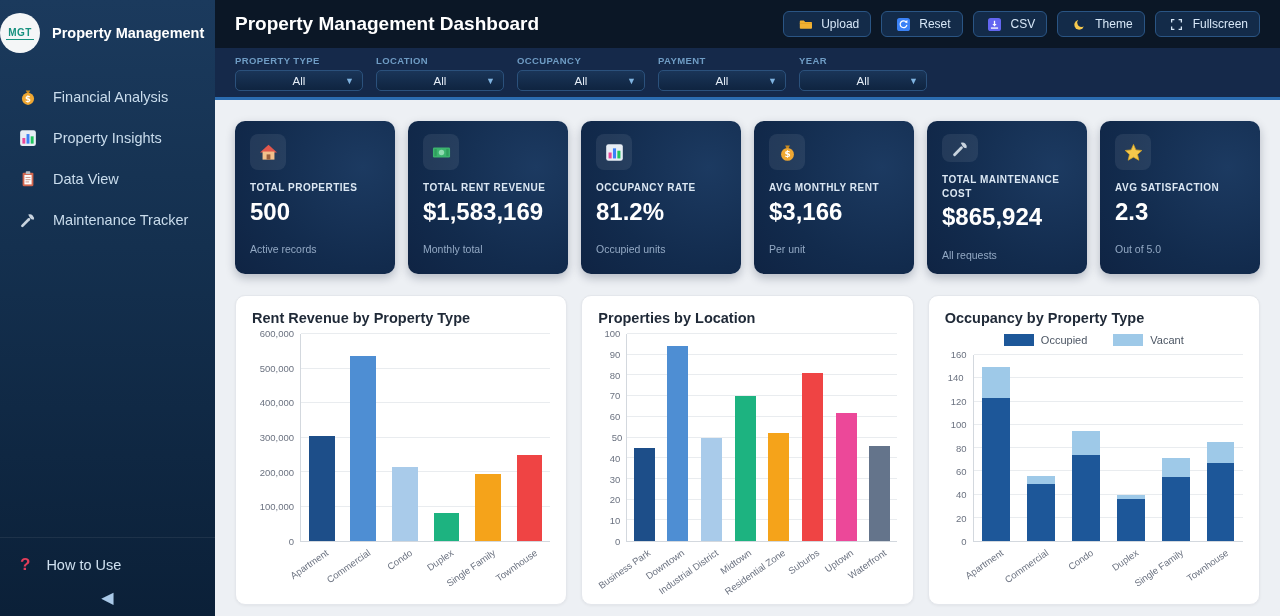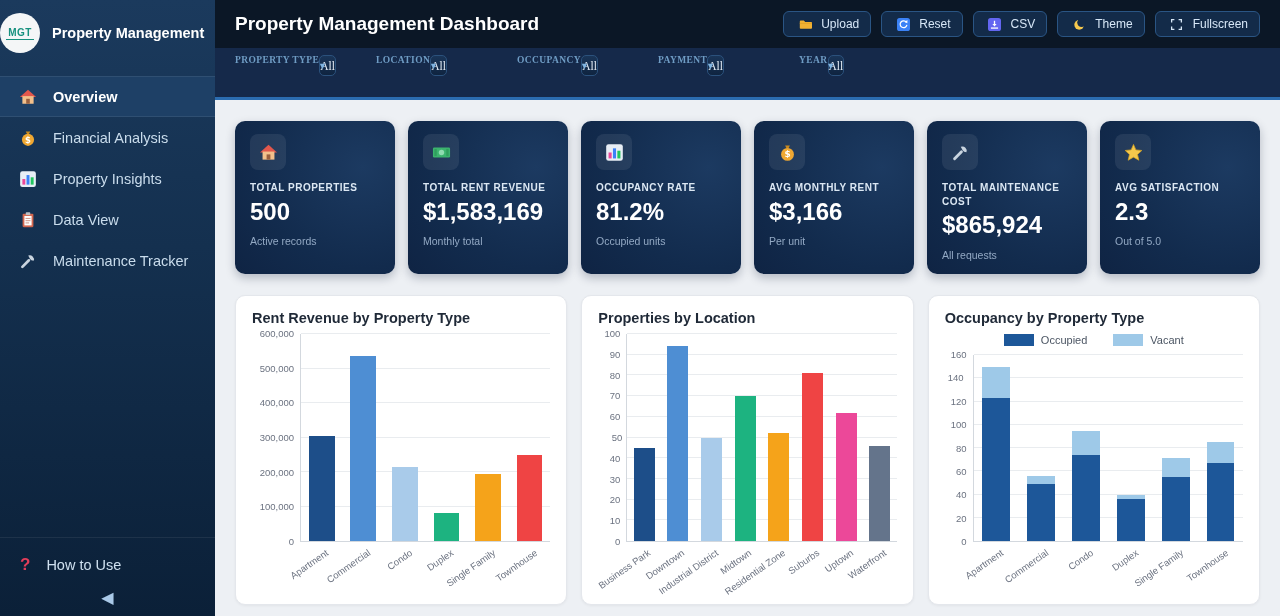--- a/index.html
+++ b/index.html
@@ -28,40 +28,40 @@
   
   .main { flex:1; display:flex; flex-direction:column; min-width:0; }
   .topbar { height:48px; background:#0b1726; display:flex; align-items:center; justify-content:space-between; padding:0 20px; }
   .page-title { color:#fff; font-size:19px; font-weight:bold; }
   .btn-group { display:flex; gap:10px; }
   .tool-btn { height:26px; display:flex; align-items:center; gap:6px; padding:0 11px; background:#132b49;
               border:1px solid #2a5584; border-radius:6px; color:#d7e7f7; font-size:12px; cursor:pointer; }
   .tool-btn svg { width:13px; height:13px; }
 
   .filterbar { height:52px; background:#15294a; border-bottom:3px solid #2b6cb0; display:flex; gap:13px; padding:7px 20px 0; }
-  .filter-group { width:128px; display:flex; flex-direction:row;font-family:Liberation Serif, serif; }
+  .filter-group { width:128px; display:flex; flex-direction:column; }
   .filter-label { font-size:9.5px; font-weight:bold; color:#6f9cc4; letter-spacing:.4px; margin-bottom:4px; }
   .filter-select { height:21px; background:linear-gradient(180deg,#1a3558,#0f2440); border:1px solid #2b517c; border-radius:5px;
                    display:flex; align-items:center; position:relative; cursor:pointer; }
   .filter-value { flex:1; text-align:center; color:#e6eef7; font-size:11.5px; }
   .filter-caret { position:absolute; right:8px; color:#7fb3e0; font-size:9px; }
 
   .content { flex:1; padding:0 20px; overflow:hidden; }
 
   
   .kpi-row { margin-top:21px; display:flex; gap:13px; height:153px; }
   .kpi-card { flex:1; border-radius:10px; padding:13px 15px; display:flex; flex-direction:column;
               background:radial-gradient(120% 120% at 80% 30%, #1c3a61 0%, #122b4d 55%, #0e2140 100%);
               box-shadow:0 4px 10px rgba(10,25,50,.25); color:#fff; }
   .kpi-icon-box { width:36px; height:36px; border-radius:8px; background:rgba(255,255,255,.08);
                   display:flex; align-items:center; justify-content:center; }
   .kpi-icon-box svg { width:19px; height:19px; }
   .kpi-label { margin-top:11px; font-size:10px; font-weight:bold; letter-spacing:.5px; color:#dbe7f3; line-height:1.35; }
   .kpi-value { margin-top:3px; font-size:24px; font-weight:bold; line-height:1.15; }
-  .kpi-sub { margin-top:10px; font-size:10.5px; color:#93a9c4; }
+  .kpi-sub { margin-top:18px; font-size:10.5px; color:#93a9c4; }
 
   
   .charts-row { margin-top:21px; display:flex; gap:14px; height:310px; }
   .chart-card { flex:1; background:#fff; border:1px solid #e4e7ec; border-radius:10px; padding:14px 16px 6px;
                 display:flex; flex-direction:column; box-shadow:0 1px 3px rgba(0,0,0,.05); min-width:0; }
   .chart-title { font-size:14.5px; font-weight:bold; color:#1f2937; margin-bottom:4px; }
   .legend { display:flex; justify-content:center; gap:26px; margin:2px 0 4px; min-height:15px; }
   .legend-item { display:flex; align-items:center; gap:7px; font-size:11px; color:#4b5563; }
   .legend-swatch { width:30px; height:12px; display:inline-block; }
   .chart-body { flex:1; display:flex; min-height:0; margin-top:4px; }
@@ -81,30 +81,20 @@
 <body>
 
 <aside class="sidebar">
   <div class="brand">
     <div class="logo-circle">
       <span class="logo-text">MGT</span>
     </div>
     <span class="brand-title">Property Management</span>
   </div>
   <nav class="nav">
-    <div class="nav-item active">
-      <span class="nav-icon">
-          <svg viewBox="0 0 16 16">
-            <polygon points="0.8,8 8,1.5 15.2,8" fill="#e2574c"></polygon>
-            <rect x="3" y="7.2" width="10" height="6.8" fill="#f3c08b"></rect>
-            <rect x="6.4" y="9.6" width="3.2" height="4.4" fill="#9a5f3e"></rect>
-          </svg>
-        </span>
-      <span>Overview</span>
-    </div>
     <div class="nav-item">
       <span class="nav-icon">
           <svg viewBox="0 0 16 16">
             <path d="M6 2.2h4L8.8 4.6H7.2z" fill="#c98a1e"></path>
             <circle cx="8" cy="9.6" r="5.4" fill="#f0a832"></circle>
             <text x="8" y="12.2" text-anchor="middle" font-size="7.5" font-family="DejaVu Sans, sans-serif" font-weight="bold" fill="#fff">$</text>
           </svg>
         </span>
       <span>Financial Analysis</span>
     </div>

